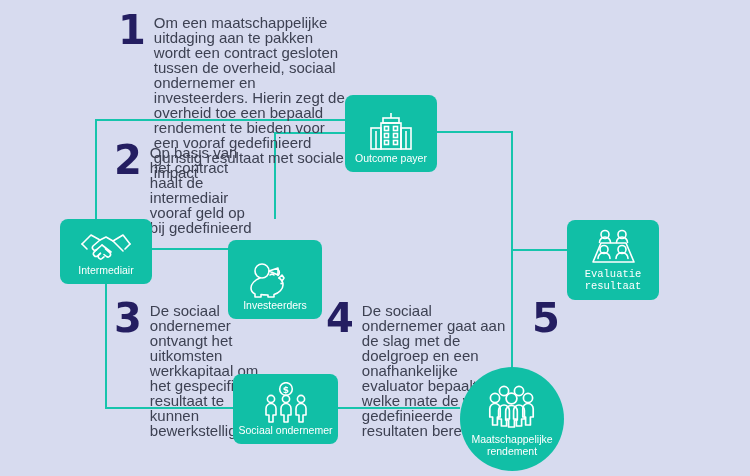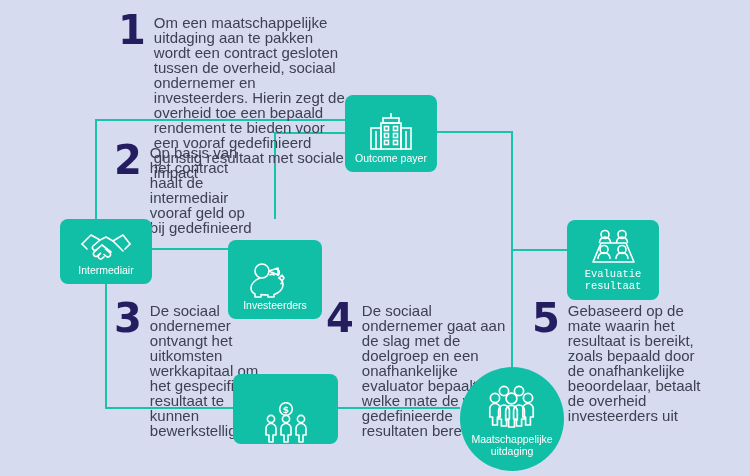--- a/index.html
+++ b/index.html
@@ -104,21 +104,20 @@
     <div class="body">De sociaal ondernemer ontvangt het uitkomsten werkkapitaal om het gespecificeerd resultaat te kunnen bewerkstelligen</div>
   </div>
 
   <div class="step" style="left:326px;top:300px;width:180px;">
     <div class="num">4</div>
     <div class="body">De sociaal ondernemer gaat aan de slag met de doelgroep en een onafhankelijke evaluator bepaalt in welke mate de vooraf gedefinieerde resultaten bereikt zijn</div>
   </div>
 
   <div class="step" style="left:532px;top:300px;width:172px;">
     <div class="num">5</div>
-    <div class="body">Gebaseerd op de mate waarin het resultaat is bereikt, zoals bepaald door de onafhankelijke beoordelaar, betaalt de overheid investeerders uit</div>
   </div>
 
   <div class="node" style="left:345px;top:95px;width:92px;height:77px;">
     <div class="glyph" style="margin-top:12px;margin-bottom:2px;">
       <svg width="46" height="38" viewBox="0 0 46 38" fill="none" stroke="#ffffff" stroke-width="1.6">
         <line x1="23" y1="1" x2="23" y2="6"></line>
         <rect x="15" y="6" width="16" height="5"></rect>
         <rect x="13" y="11" width="20" height="26"></rect>
         <rect x="3" y="16" width="10" height="21"></rect>
         <rect x="33" y="16" width="10" height="21"></rect>
@@ -191,36 +190,37 @@
         <circle cx="26" cy="7" r="6.3"></circle>
         <text x="26" y="10.6" font-family="DejaVu Sans, sans-serif" font-size="9" font-weight="bold" fill="#ffffff" stroke="none" text-anchor="middle">$</text>
         <circle cx="11" cy="17" r="3.6"></circle>
         <path d="M11,21.5 a5,5 0 0 1 5,5 L16,33 L13,33 L13,40 L9,40 L9,33 L6,33 L6,26.5 a5,5 0 0 1 5,-5 Z"></path>
         <circle cx="26" cy="17" r="3.6"></circle>
         <path d="M26,21.5 a5,5 0 0 1 5,5 L31,33 L28,33 L28,40 L24,40 L24,33 L21,33 L21,26.5 a5,5 0 0 1 5,-5 Z"></path>
         <circle cx="41" cy="17" r="3.6"></circle>
         <path d="M41,21.5 a5,5 0 0 1 5,5 L46,33 L43,33 L43,40 L39,40 L39,33 L36,33 L36,26.5 a5,5 0 0 1 5,-5 Z"></path>
       </svg>
     </div>
+    <div class="caption">Sociaal ondernemer</div>
   </div>
 
   <div class="node circle" style="left:460px;top:367px;width:104px;height:104px;">
     <div class="glyph" style="margin-top:2px;">
       <svg width="54" height="44" viewBox="0 0 54 44" fill="none" stroke="#ffffff" stroke-width="1.7" stroke-linejoin="round" stroke-linecap="round">
         <circle cx="19" cy="7" r="4.6"></circle>
         <circle cx="34" cy="7" r="4.6"></circle>
         <circle cx="10" cy="14" r="4.6"></circle>
         <circle cx="43" cy="14" r="4.6"></circle>
         <circle cx="26.5" cy="14.5" r="5.4"></circle>
         <path d="M10,19.5 a5.2,5.2 0 0 0 -5.2,5.2 L4.8,33 L7.6,33 L7.6,41 L12.4,41 L12.4,33 L15.2,33 L15.2,24.7 A5.2,5.2 0 0 0 10,19.5 Z"></path>
         <path d="M43,19.5 a5.2,5.2 0 0 1 5.2,5.2 L48.2,33 L45.4,33 L45.4,41 L40.6,41 L40.6,33 L37.8,33 L37.8,24.7 A5.2,5.2 0 0 1 43,19.5 Z"></path>
         <path d="M19,21 a5.4,5.4 0 0 0 -5.4,5.4 L13.6,35 L16.4,35 L16.4,42 L21.6,42 L21.6,35 L24.4,35 L24.4,26.4 A5.4,5.4 0 0 0 19,21 Z"></path>
         <path d="M34,21 a5.4,5.4 0 0 1 5.4,5.4 L39.4,35 L36.6,35 L36.6,42 L31.4,42 L31.4,35 L28.6,35 L28.6,26.4 A5.4,5.4 0 0 1 34,21 Z"></path>
         <path d="M26.5,21.5 a5.8,5.8 0 0 0 -5.8,5.8 L20.7,36 L23.6,36 L23.6,43 L29.4,43 L29.4,36 L32.3,36 L32.3,27.3 A5.8,5.8 0 0 0 26.5,21.5 Z"></path>
       </svg>
     </div>
     <div class="caption">
       <div>Maatschappelijke</div>
-      <div>uitdaging</div>
+      <div>rendement</div>
     </div>
   </div>
 
 </div>
 
 </body></html>

